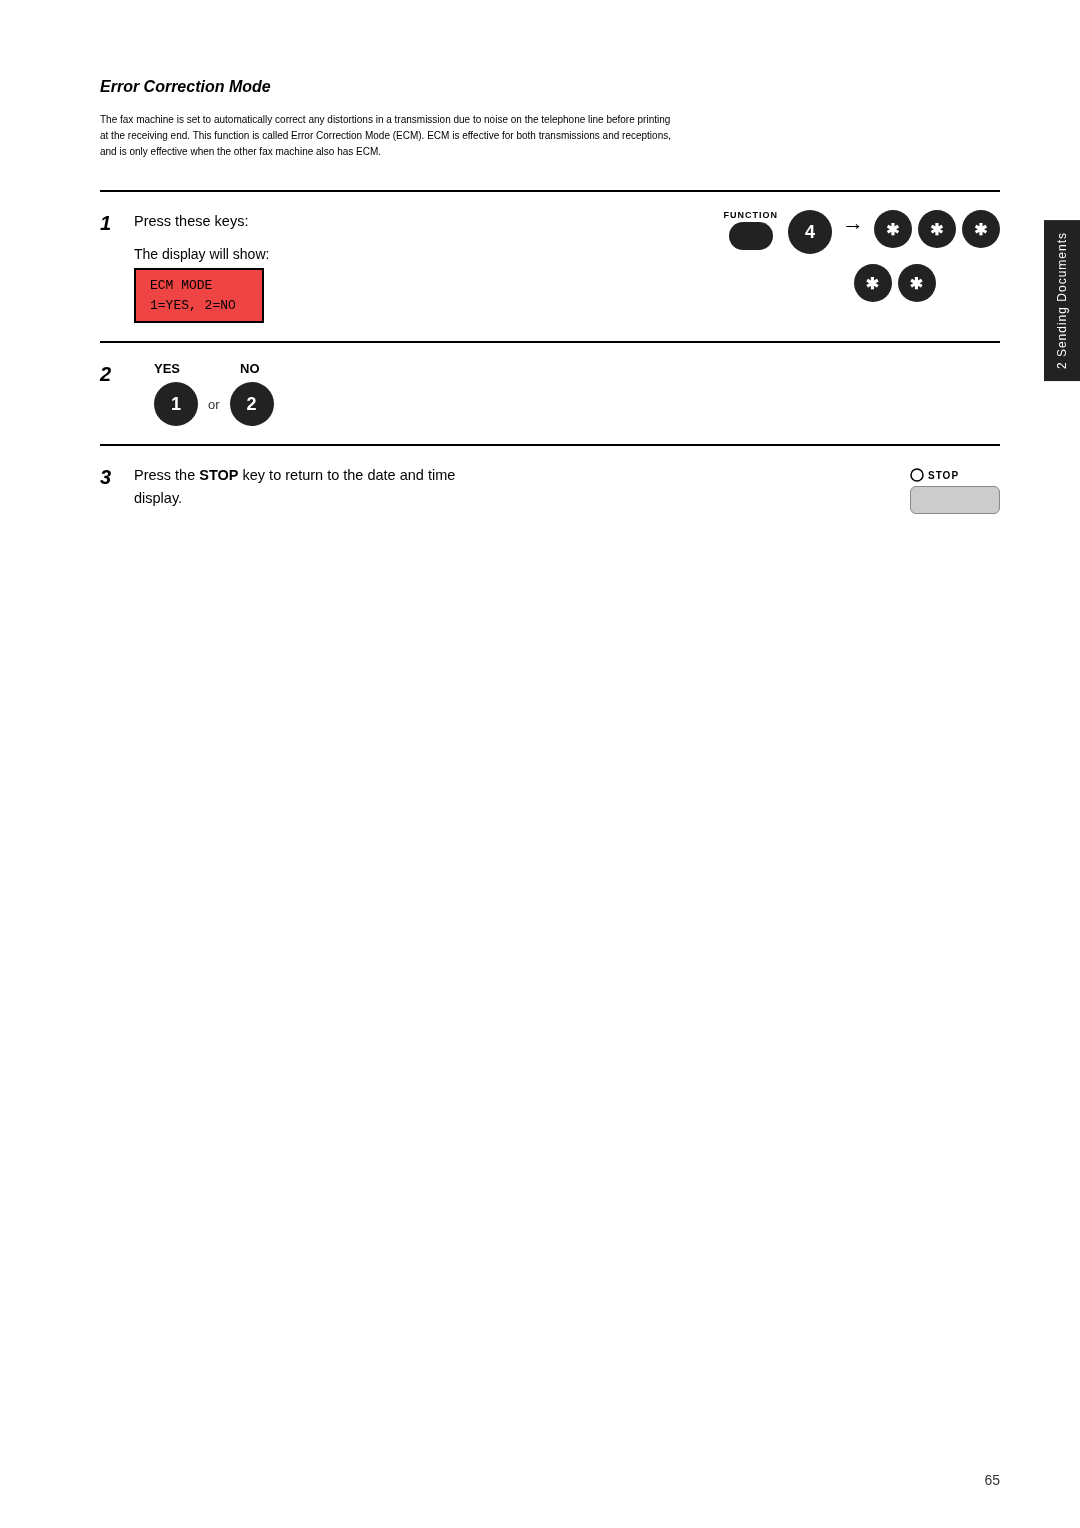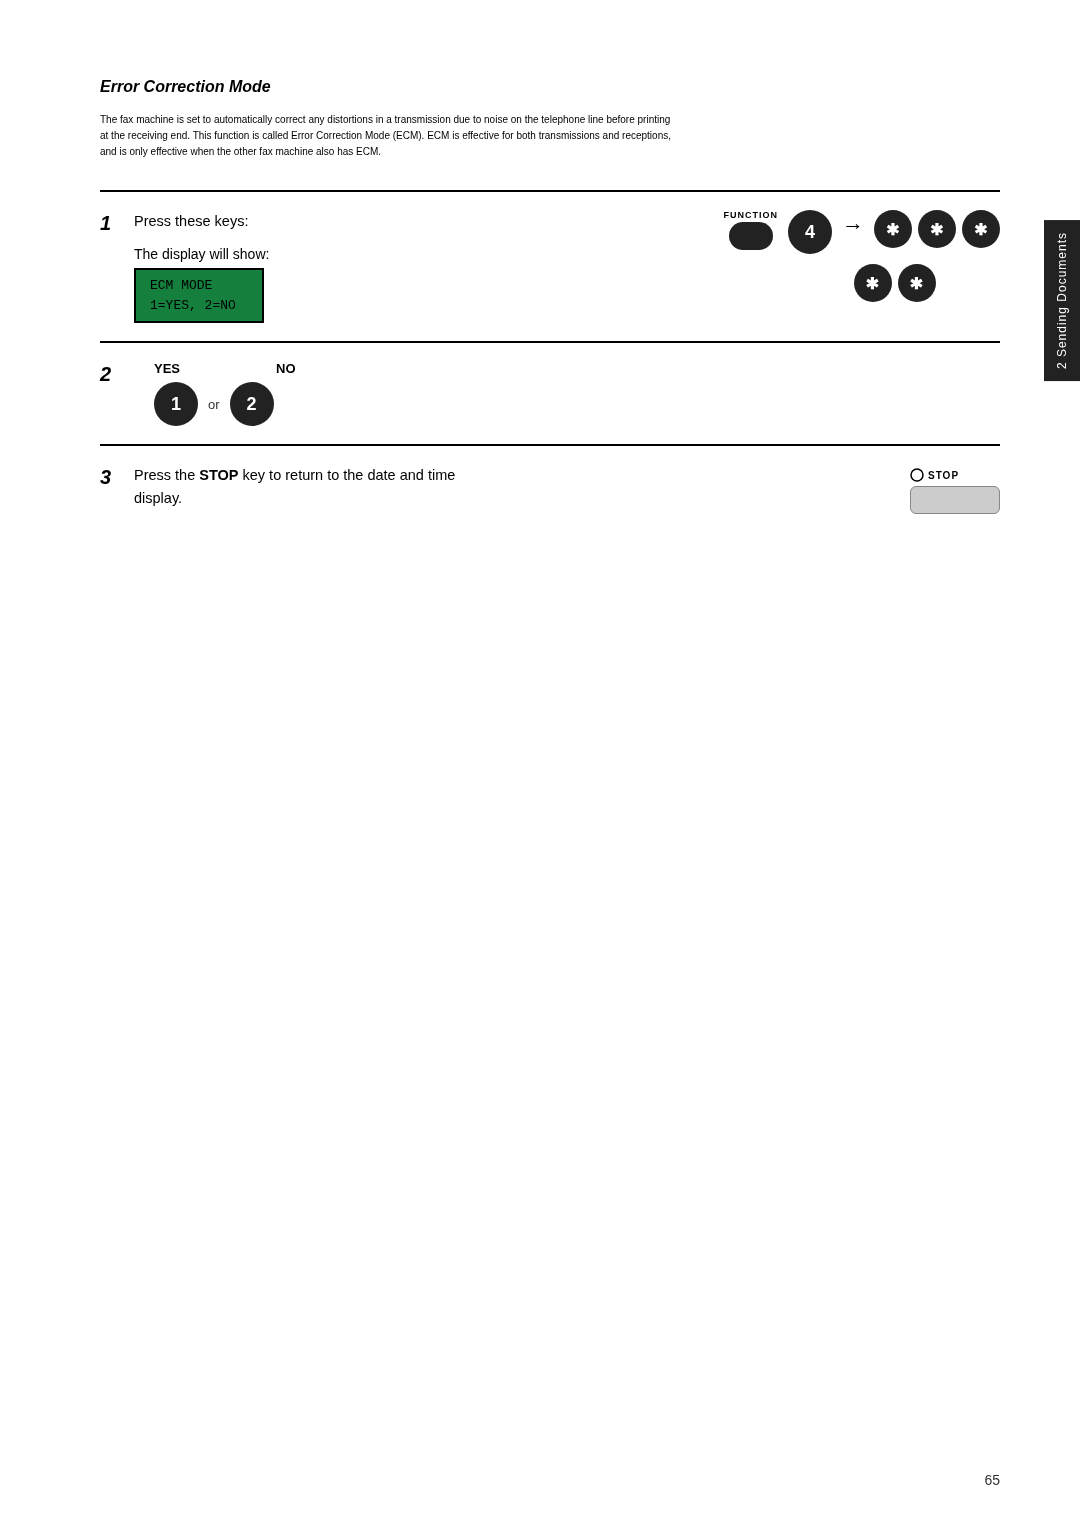--- a/index.html
+++ b/index.html
@@ -151,21 +151,21 @@
       margin: 0 4px;
       color: #000;
     }
 
     
     .lcd-box {
       border: 2px solid #000;
       padding: 6px 14px;
       font-size: 13px;
       font-family: 'Courier New', monospace;
-      background: #15803d;
+      background: #ef4444;
       margin-top: 8px;
       display: inline-block;
       min-width: 130px;
     }
 
     .lcd-box .lcd-line {
       line-height: 1.5;
     }
 
     
@@ -198,21 +198,21 @@
     
     .step2-visual {
       display: flex;
       flex-direction: column;
       align-items: flex-start;
       margin-left: 20px;
     }
 
     .yes-no-labels {
       display: flex;
-      gap: 96px;
+      gap: 60px;
       font-size: 13px;
       font-weight: bold;
       margin-bottom: 6px;
     }
 
     .step2-keys-row {
       display: flex;
       align-items: center;
       gap: 10px;
     }

